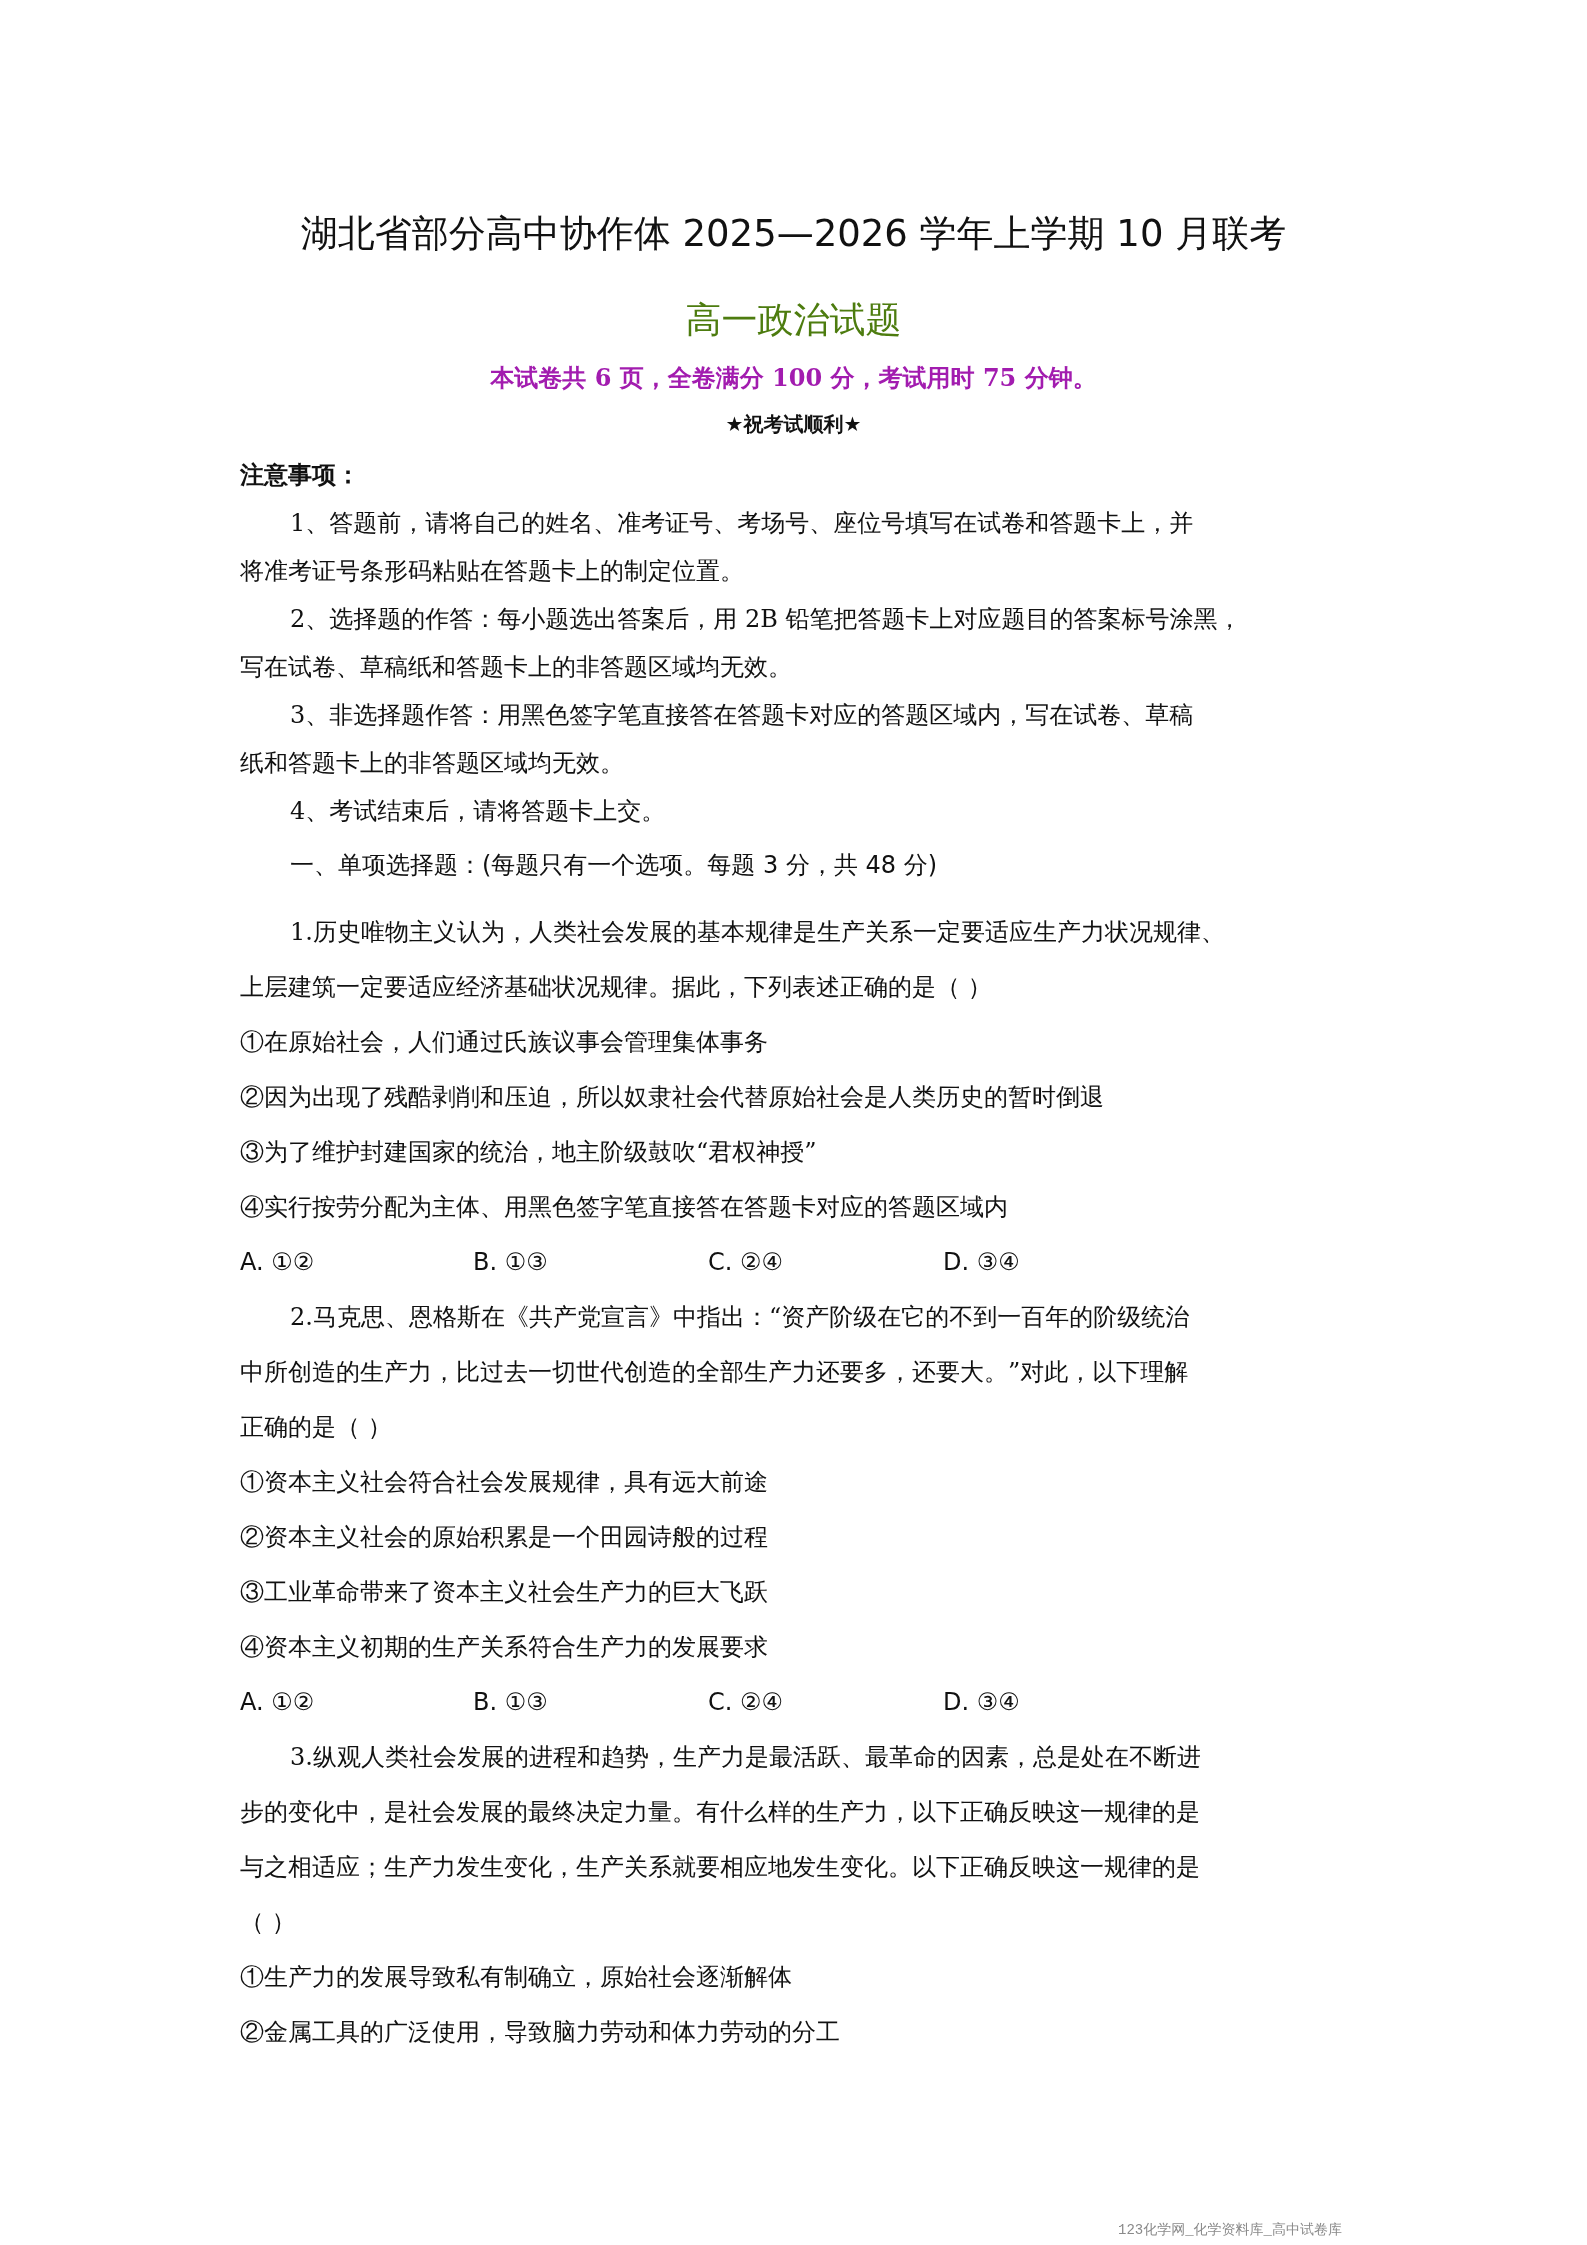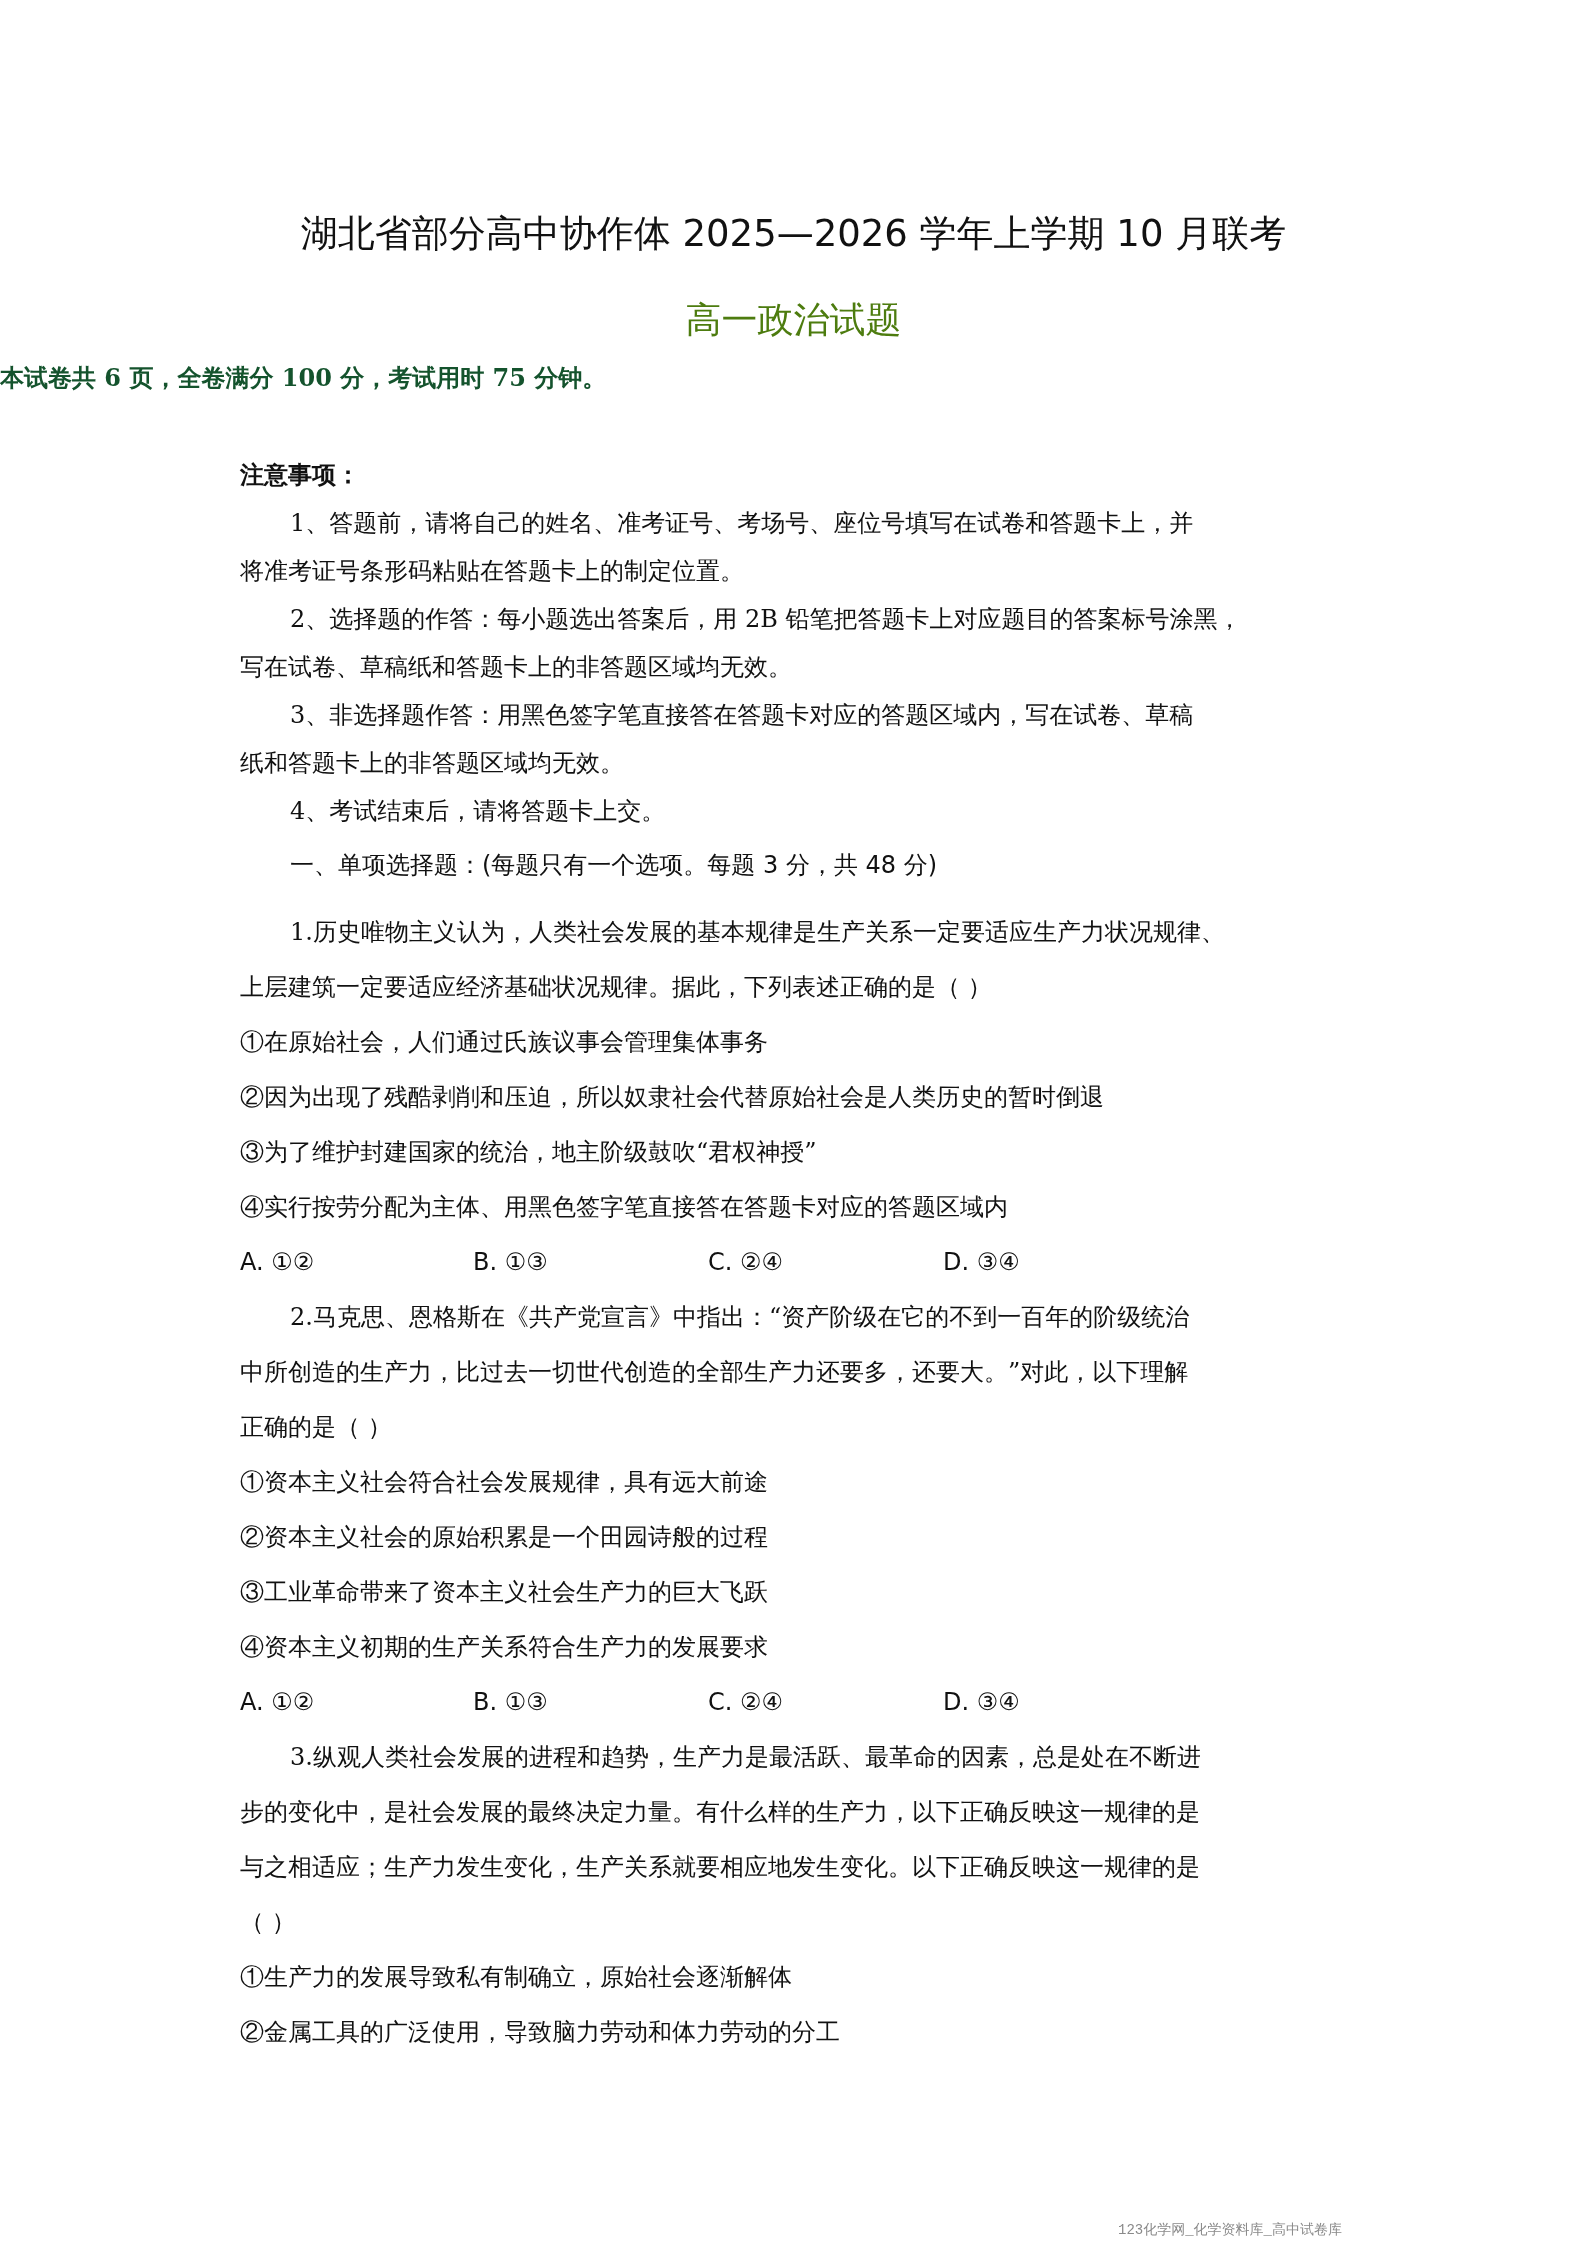--- a/index.html
+++ b/index.html
@@ -14,22 +14,22 @@
     text-align: center; font-family: "DejaVu Sans", "Liberation Sans", sans-serif;
     font-size: 37px; line-height: 56px; letter-spacing: 0px; color: #111;
   }
   .subtitle {
     position: absolute; left: 0; width: 1587px; top: 292px;
     text-align: center; font-family: "DejaVu Sans", "Liberation Sans", sans-serif;
     font-size: 36px; line-height: 56px; color: #4d7c0f;
   }
   .info {
     position: absolute; left: 0; width: 1587px; top: 358px;
-    text-align: left; font-family: "DejaVu Serif", "Liberation Serif", serif;
-    font-weight: bold; font-size: 24px; line-height: 40px; color: #14532d;
+    text-align: center; font-family: "DejaVu Serif", "Liberation Serif", serif;
+    font-weight: bold; font-size: 24px; line-height: 40px; color: #a21caf;
   }
   .wish {
     position: absolute; left: 0; width: 1587px; top: 407px;
     text-align: center; font-family: "DejaVu Sans", "Liberation Sans", sans-serif;
     font-weight: bold; font-size: 20px; line-height: 34px; color: #111;
   }
   .body-text {
     position: absolute; left: 240px; width: 1120px;
     font-size: 24px; color: #111;
   }
@@ -45,20 +45,21 @@
   }
 </style>
 </head>
 <body>
 
 <div class="page">
 
   <div class="title">湖北省部分高中协作体 2025—2026 学年上学期 10 月联考</div>
   <div class="subtitle">高一政治试题</div>
   <div class="info">本试卷共 6 页，全卷满分 100 分，考试用时 75 分钟。</div>
+  <div class="wish">★祝考试顺利★</div>
 
   <div class="body-text" style="top:455px;">
     <div class="line heading-bold" style="top:0;">注意事项：</div>
     <div class="line indent" style="top:48px;">1、答题前，请将自己的姓名、准考证号、考场号、座位号填写在试卷和答题卡上，并</div>
     <div class="line" style="top:96px;">将准考证号条形码粘贴在答题卡上的制定位置。</div>
     <div class="line indent" style="top:144px;">2、选择题的作答：每小题选出答案后，用 2B 铅笔把答题卡上对应题目的答案标号涂黑，</div>
     <div class="line" style="top:192px;">写在试卷、草稿纸和答题卡上的非答题区域均无效。</div>
     <div class="line indent" style="top:240px;">3、非选择题作答：用黑色签字笔直接答在答题卡对应的答题区域内，写在试卷、草稿</div>
     <div class="line" style="top:288px;">纸和答题卡上的非答题区域均无效。</div>
     <div class="line indent" style="top:336px;">4、考试结束后，请将答题卡上交。</div>

